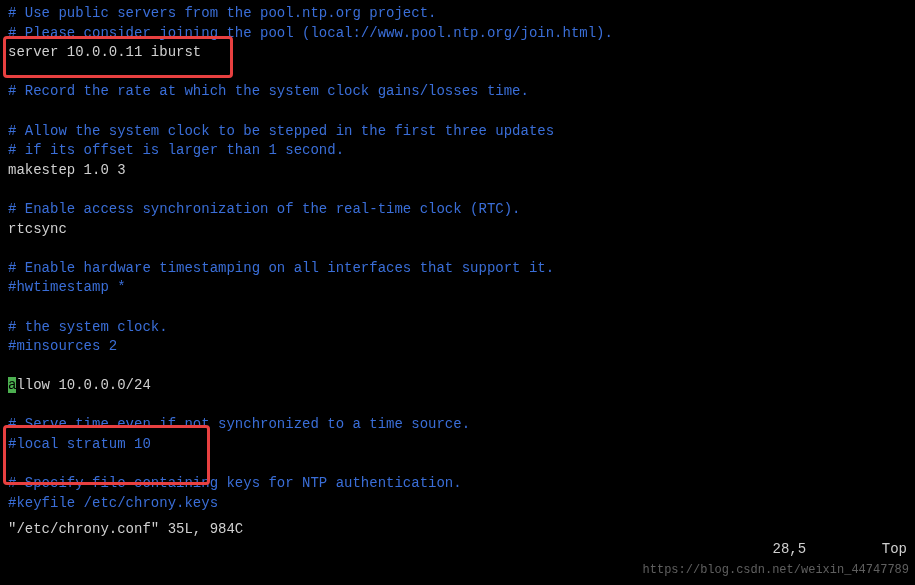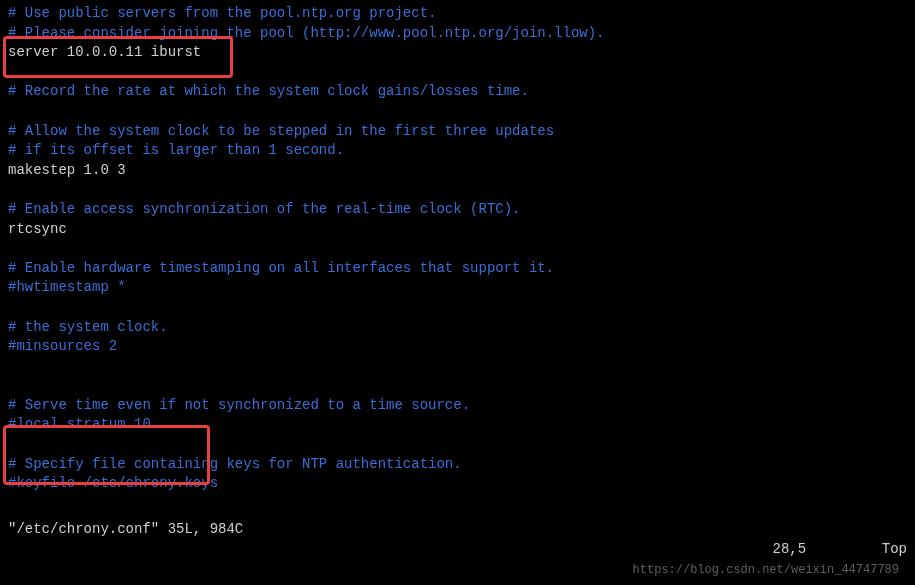--- a/index.html
+++ b/index.html
@@ -39,21 +39,21 @@
     }
     .statusline .left {
       white-space: pre;
     }
     .statusline .right {
       white-space: pre;
     }
     .watermark {
       position: absolute;
       bottom: 6px;
-      right: 16px;
+      right: 6px;
       color: #888;
       font-size: 12px;
       opacity: 0.7;
     }
     .highlight-box-1 {
       position: absolute;
       border: 3px solid #e84040;
       border-radius: 4px;
       left: 3px;
       top: 36px;
@@ -74,38 +74,39 @@
     .cursor-block {
       background: #4caf50;
       color: #000;
     }
   </style>
 </head>
 <body>
 
 <div id="editor">
     <div class="line comment"># Use public servers from the pool.ntp.org project.</div>
-    <div class="line comment"># Please consider joining the pool (http://www.pool.ntp.org/join.llow).</div>
+    <div class="line comment"># Please consider joining the pool (local://www.pool.ntp.org/join.html).</div>
     <div class="line directive">server 10.0.0.11 iburst</div>
     <div class="line"> </div>
     <div class="line comment"># Record the rate at which the system clock gains/losses time.</div>
     <div class="line"> </div>
     <div class="line comment"># Allow the system clock to be stepped in the first three updates</div>
     <div class="line comment"># if its offset is larger than 1 second.</div>
     <div class="line directive">makestep 1.0 3</div>
     <div class="line"> </div>
     <div class="line comment"># Enable access synchronization of the real-time clock (RTC).</div>
     <div class="line directive">rtcsync</div>
     <div class="line"> </div>
     <div class="line comment"># Enable hardware timestamping on all interfaces that support it.</div>
     <div class="line comment">#hwtimestamp *</div>
     <div class="line"> </div>
     <div class="line comment"># the system clock.</div>
     <div class="line comment">#minsources 2</div>
     <div class="line"> </div>
+    <div class="line directive"><span class="cursor-block">a</span><span>llow 10.0.0.0/24</span></div>
     <div class="line"> </div>
     <div class="line comment"># Serve time even if not synchronized to a time source.</div>
     <div class="line comment">#local stratum 10</div>
     <div class="line"> </div>
     <div class="line comment"># Specify file containing keys for NTP authentication.</div>
     <div class="line comment">#keyfile /etc/chrony.keys</div>
   </div>
 
 <div class="highlight-box-1"></div>
 <div class="highlight-box-2"></div>

